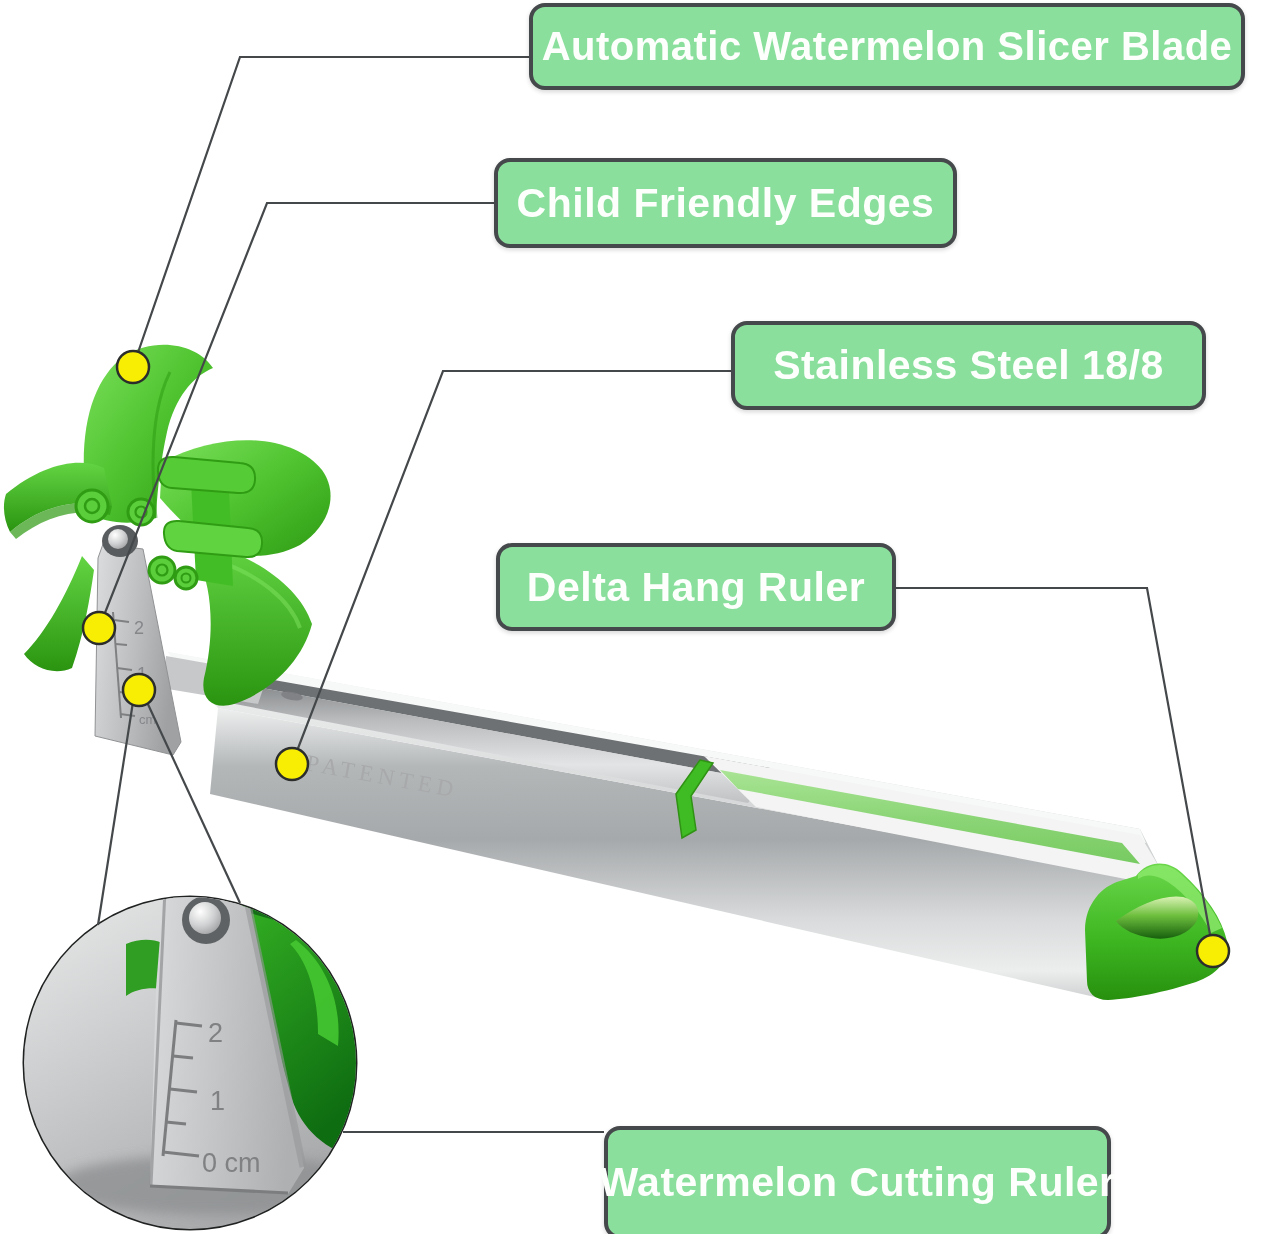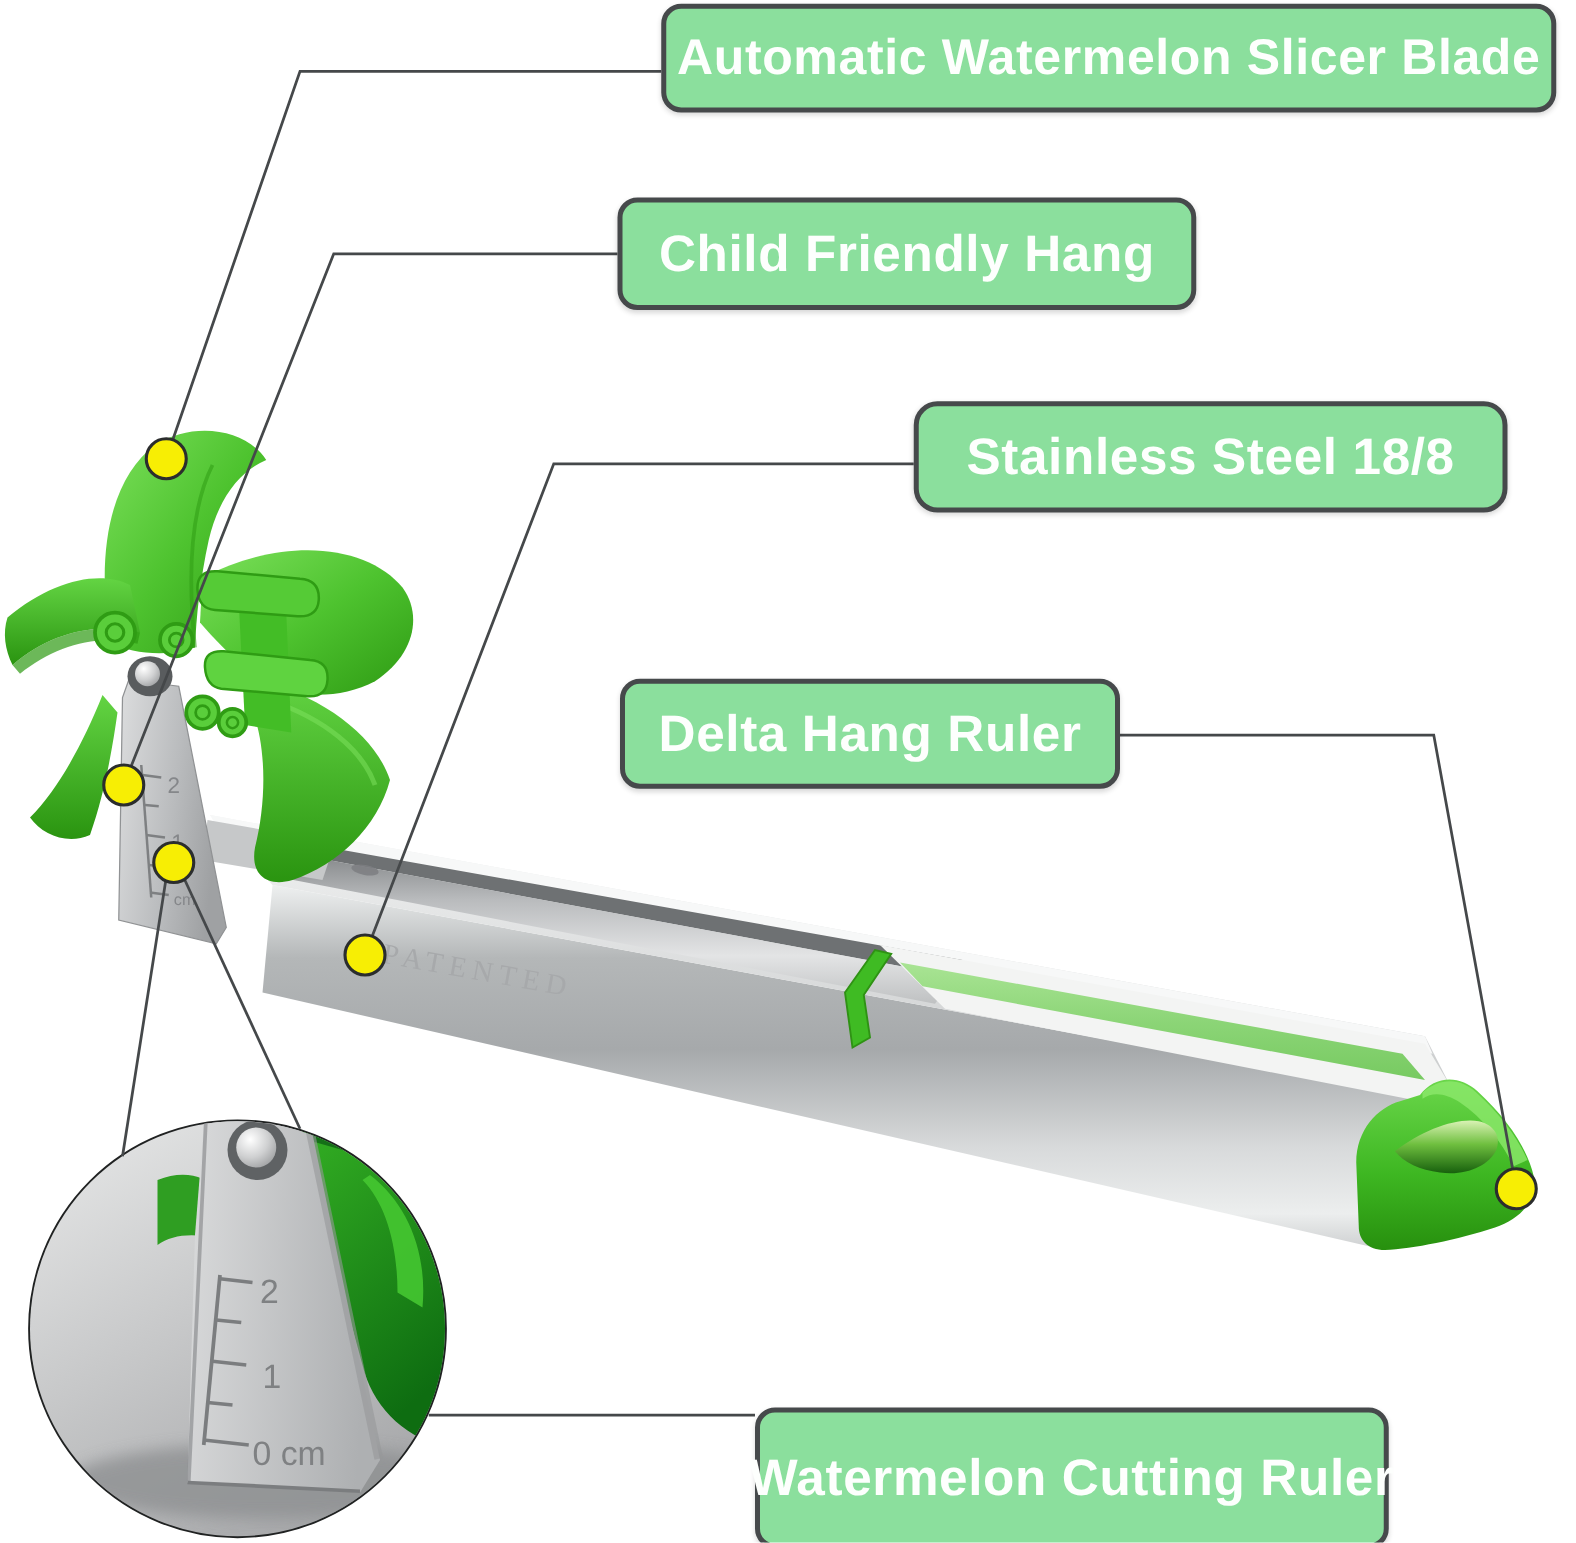--- a/index.html
+++ b/index.html
@@ -8,21 +8,21 @@
   #art{position:absolute;left:0;top:0;width:1261px;height:1234px;}
   .callout{
     position:absolute;box-sizing:border-box;
     display:flex;align-items:center;justify-content:center;
     background:#8BDF9D;border:4px solid #46494B;border-radius:16px;
     color:#FDFFFD;font-weight:bold;font-size:41px;white-space:nowrap;
     letter-spacing:0.5px;box-shadow:0 2px 4px rgba(40,40,40,0.18);text-align:center;
   }
   #c1{left:529px;top:3px;width:716px;height:87px;font-size:40px;}
   #c2{left:494px;top:158px;width:463px;height:90px;}
-  #c3{left:731px;top:321px;width:475px;height:89px;border-radius:19px;}
+  #c3{left:731px;top:321px;width:475px;height:89px;}
   #c4{left:496px;top:543px;width:400px;height:88px;}
   #c5{left:604px;top:1126px;width:507px;height:113px;}
   svg text{font-family:"Liberation Sans",sans-serif;}
   .engrave{font-family:"Liberation Serif",serif;}
 </style>
 </head>
 <body>
 
 <svg id="art" viewBox="0 0 1261 1234" xmlns="http://www.w3.org/2000/svg">
   <defs>
@@ -210,16 +210,16 @@
   <g fill="#F7EE04" stroke="#2b2d2d" stroke-width="2.5">
     <circle cx="133" cy="367" r="16"></circle>
     <circle cx="99" cy="628" r="16"></circle>
     <circle cx="139" cy="690" r="16"></circle>
     <circle cx="292" cy="764" r="16"></circle>
     <circle cx="1213" cy="951" r="16"></circle>
   </g>
 </svg>
 
 <div id="c1" class="callout">Automatic Watermelon Slicer Blade</div>
-<div id="c2" class="callout">Child Friendly Hang</div>
+<div id="c2" class="callout">Child Friendly Edges</div>
 <div id="c3" class="callout">Stainless Steel 18/8</div>
 <div id="c4" class="callout">Delta Hang Ruler</div>
 <div id="c5" class="callout">Watermelon Cutting Ruler</div>
 
 </body></html>

